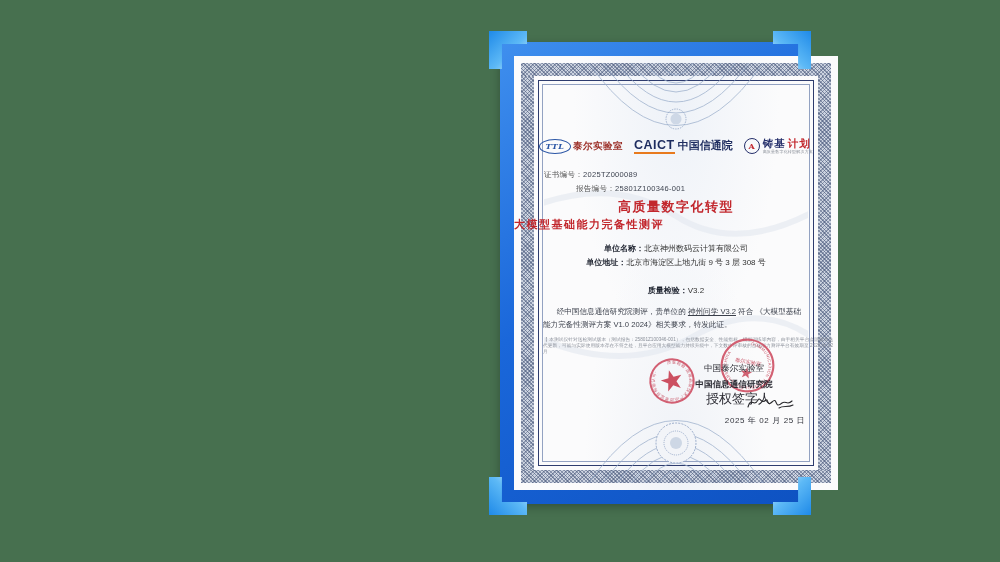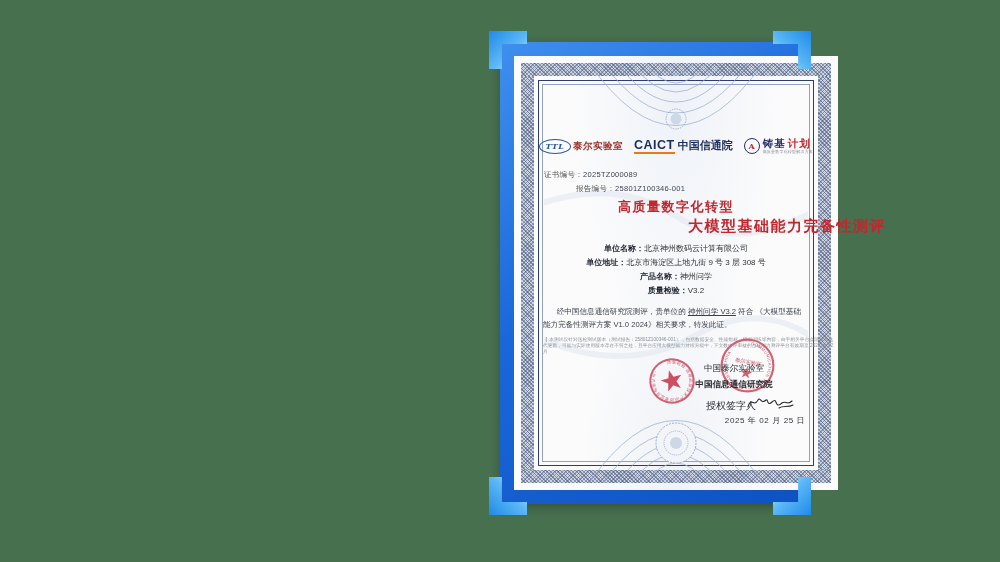--- a/index.html
+++ b/index.html
@@ -53,37 +53,37 @@
   .zhuji-mark{display:flex;align-items:center;justify-content:center;width:14px;height:14px;border:1.4px solid #26306b;border-radius:50%;}
   .zhuji-mark b{color:#c2272d;font-size:8px;font-family:"DejaVu Serif",serif;}
   .zhuji-text{display:flex;flex-direction:column;line-height:1;}
   .zhuji-row{display:flex;gap:2px;font-size:10.5px;font-weight:bold;letter-spacing:1px;}
   .zj-navy{color:#26306b;text-align:right;} .zj-red{color:#c2272d;}
   .zhuji-tag{font-size:4px;color:#8a8f99;margin-top:1.5px;letter-spacing:.2px;}
 
   .meta-row{position:absolute;left:30px;font-size:7.5px;color:#3e4450;letter-spacing:.3px;}
   .meta-row .lab{color:#555;}
   .title1{position:absolute;left:0;top:142px;width:324px;text-align:center;color:#c2272d;font-weight:bold;font-size:13px;letter-spacing:1.5px;}
-  .title2{position:absolute;left:0;top:161px;width:324px;text-align:right;color:#c2272d;font-weight:bold;font-size:15px;letter-spacing:1.5px;padding-left:48px;}
+  .title2{position:absolute;left:0;top:161px;width:324px;text-align:left;color:#c2272d;font-weight:bold;font-size:11px;letter-spacing:1.5px;}
 
   .field-row{position:absolute;left:0;width:324px;text-align:center;font-size:8px;color:#333;}
   .field-row b{color:#1f2430;}
 
   .body-par{position:absolute;left:29px;top:249px;width:258px;font-size:7.6px;line-height:13px;
     color:#3a3f4a;text-align:justify;text-indent:1.8em;}
   .body-par .product{text-decoration:underline;}
   .footnote{position:absolute;left:29px;top:281px;width:372px;font-size:6px;line-height:7.8px;
     color:#8a8f99;transform:scale(.78);transform-origin:left top;text-align:justify;}
 
   .stamp{position:absolute;opacity:.92;}
   .stamp.left{left:133px;top:300px;width:50px;height:50px;transform:rotate(-16deg);}
   .stamp.right{left:205px;top:281px;width:57px;height:57px;transform:rotate(10deg);}
   .issuer1{position:absolute;left:160px;top:307px;width:120px;text-align:center;font-size:8.6px;font-weight:normal;color:#2b2b33;z-index:4;}
   .issuer2{position:absolute;left:160px;top:323px;width:120px;text-align:center;font-size:8.6px;font-weight:bold;color:#2b2b33;z-index:4;}
-  .signer{position:absolute;left:192px;top:343px;font-size:10px;color:#2b2b33;z-index:4;}
+  .signer{position:absolute;left:192px;top:334px;font-size:13px;color:#2b2b33;z-index:4;}
   .signature{position:absolute;left:231px;top:336px;width:52px;height:22px;z-index:4;}
   .cert-date{position:absolute;left:205px;top:359px;width:92px;text-align:center;font-size:8px;color:#33353d;letter-spacing:.6px;z-index:4;}
 </style>
 </head>
 <body>
 
 <div class="stage">
   <div class="cert-frame">
     <div class="corner tl"></div>
     <div class="corner tr"></div>
@@ -162,21 +162,20 @@
         </div>
         <div class="meta-row" style="top:128px;padding-left:32px;">
           <span class="lab">报告编号：</span><span>25801Z100346-001</span>
         </div>
 
         <div class="title1">高质量数字化转型</div>
         <div class="title2">大模型基础能力完备性测评</div>
 
         <div class="field-row" style="top:187px;"><b>单位名称：</b><span>北京神州数码云计算有限公司</span></div>
         <div class="field-row" style="top:201px;"><b>单位地址：</b><span>北京市海淀区上地九街 9 号 3 层 308 号</span></div>
-        <div class="field-row" style="top:215px;"><b>产品名称：</b><span>神州问学</span></div>
         <div class="field-row" style="top:229px;"><b>质量检验：</b><span>V3.2</span></div>
 
         <div class="body-par">
           <span>经中国信息通信研究院测评，贵单位的 </span><span class="product">神州问学 V3.2</span><span> 符合 《大模型基础能力完备性测评方案 V1.0 2024》相关要求，特发此证。</span>
         </div>
 
         <div class="footnote">【 本测试仅针对送检测试版本（测试报告：25801Z100346-001），包括数据安全、性能指标、模型训练等内容，由于相关平台会随版本迭代更新，可能与实际使用版本存在不符之处，且平台应用大模型能力持续升级中，下文数中评审核的基础能力测评平台有效期至 2025 年 02 月</div>
 
         <svg class="stamp left" viewBox="0 0 60 60">
           <defs>

